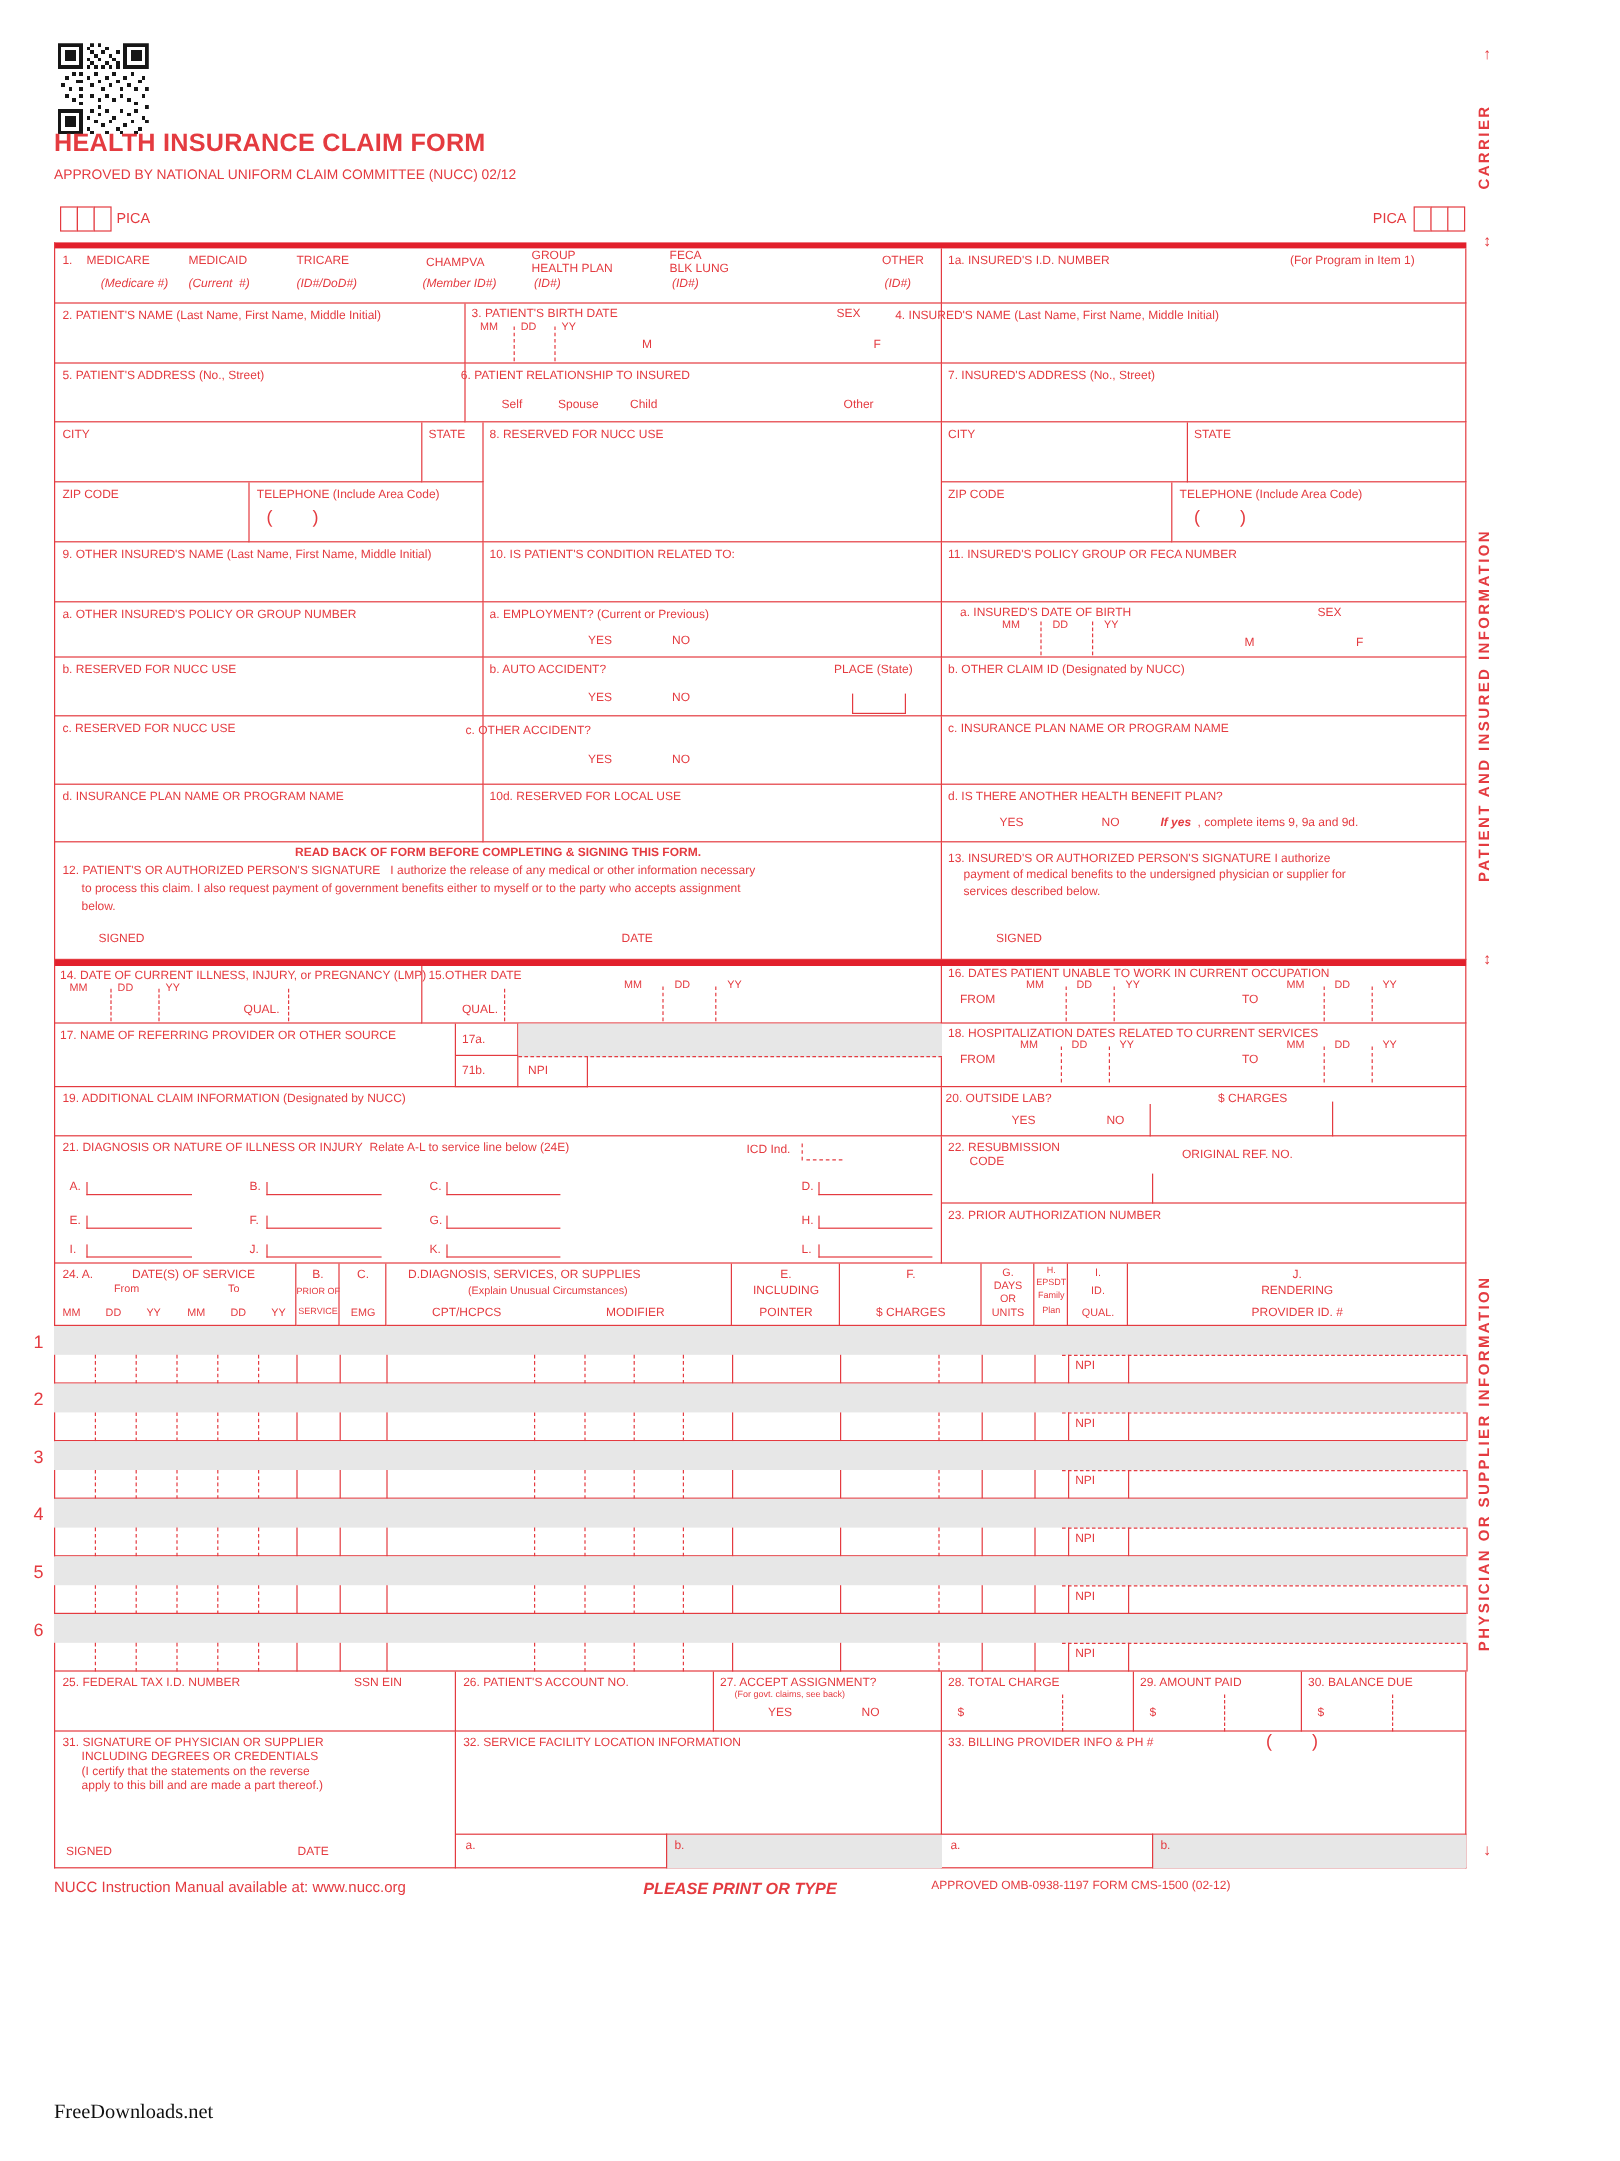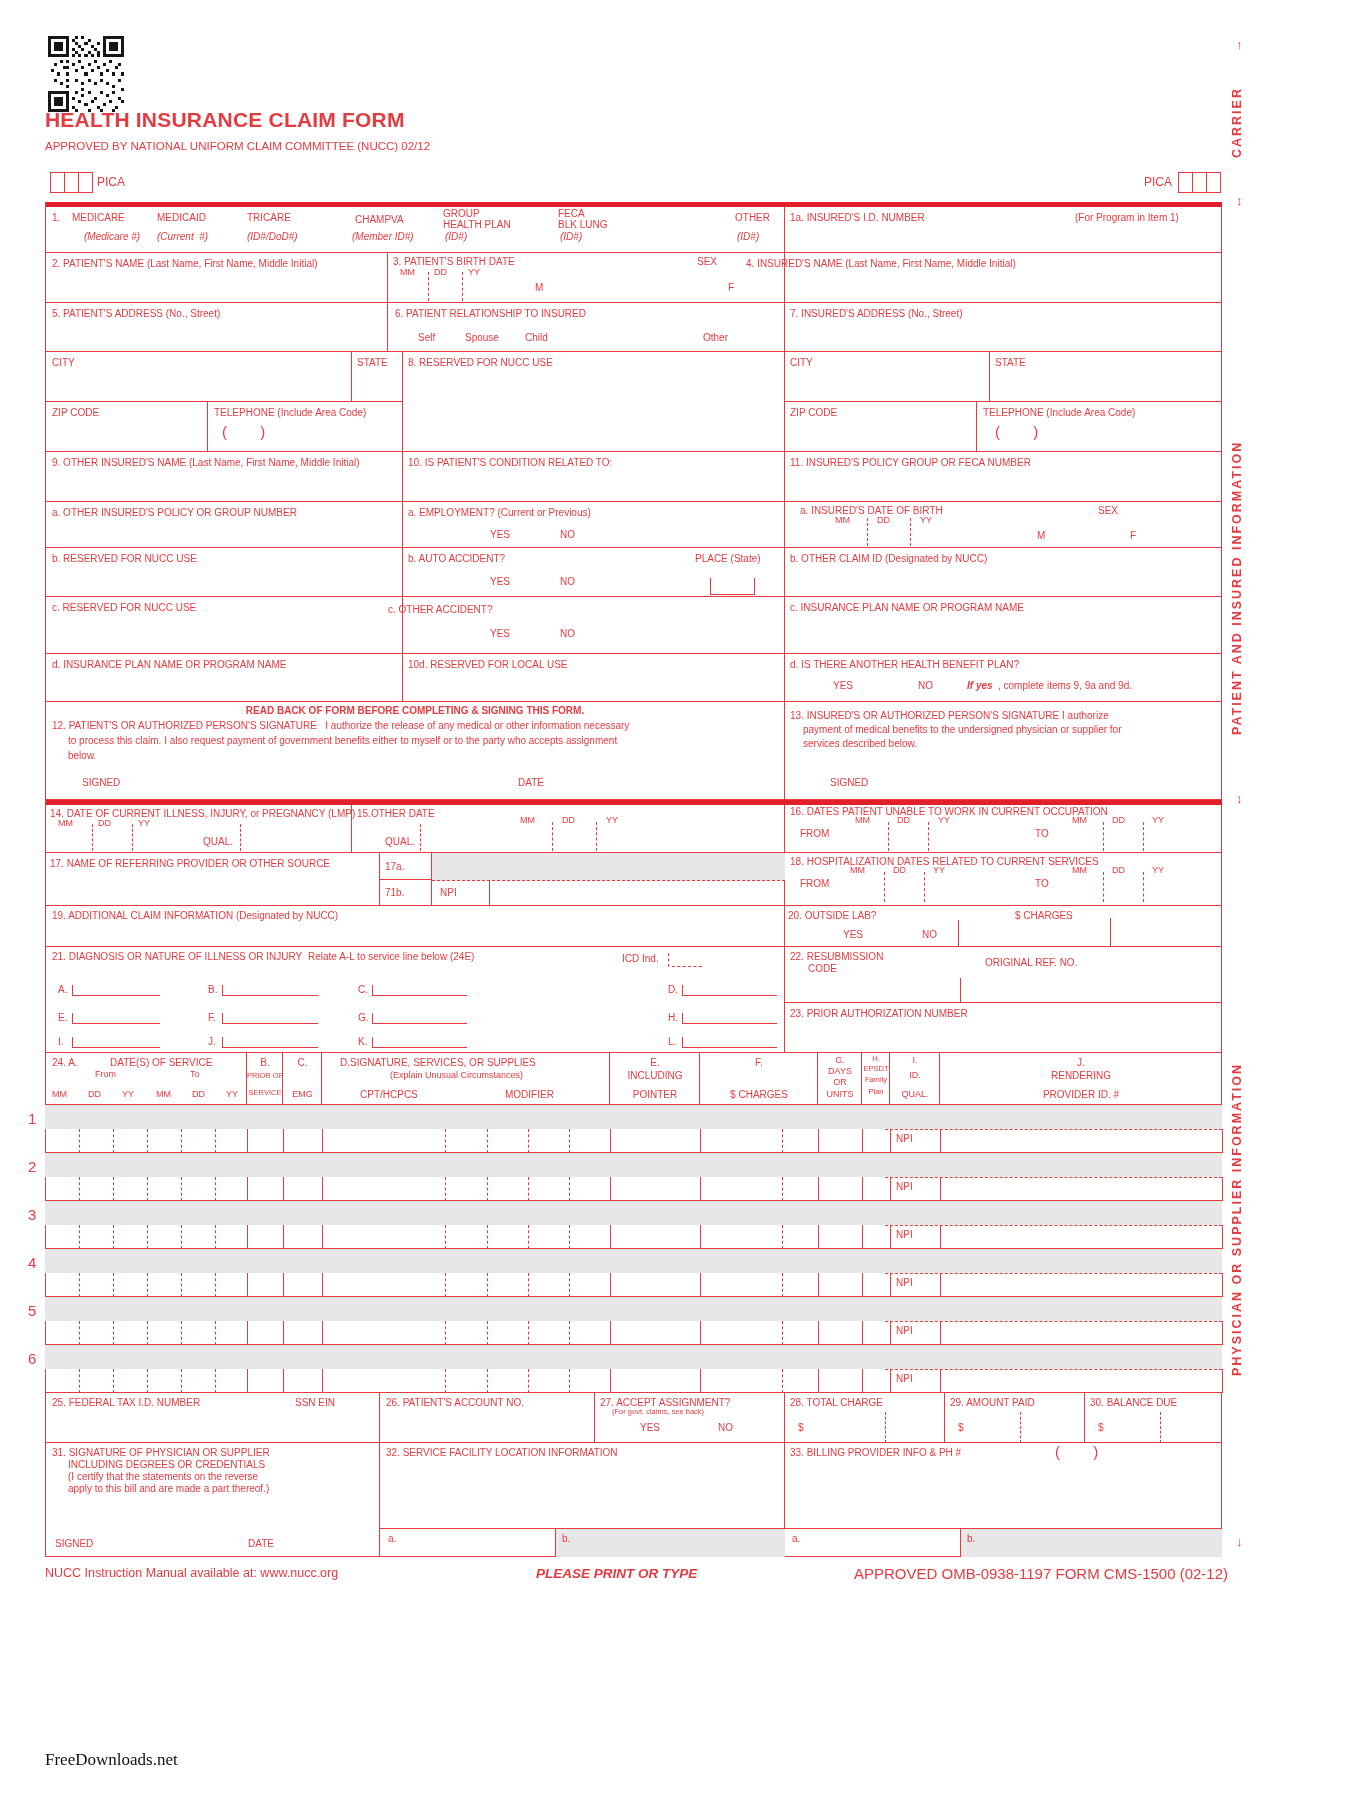--- a/index.html
+++ b/index.html
@@ -95,21 +95,21 @@
   <div class="vd" style="left:462px;top:272px;height:29px"></div>
   <div class="t" style="left:697px;top:256px">SEX</div>
   <div class="t" style="left:535px;top:282px">M</div>
   <div class="t" style="left:728px;top:282px">F</div>
   <div class="t" style="left:746px;top:258px">4. INSURED'S NAME (Last Name, First Name, Middle Initial)</div>
 
   <div class="box" style="left:45px;top:303px;width:343px;height:49px"></div>
   <div class="box" style="left:388px;top:303px;width:397px;height:49px"></div>
   <div class="box" style="left:785px;top:303px;width:437px;height:49px"></div>
   <div class="t" style="left:52px;top:308px">5. PATIENT'S ADDRESS (No., Street)</div>
-  <div class="t" style="left:395px;top:308px">6. PATIENT RELATIONSHIP TO INSURED</div>
+  <div class="t" style="left:384px;top:308px">6. PATIENT RELATIONSHIP TO INSURED</div>
   <div class="t" style="left:418px;top:332px">Self</div>
   <div class="t" style="left:465px;top:332px">Spouse</div>
   <div class="t" style="left:525px;top:332px">Child</div>
   <div class="t" style="left:703px;top:332px">Other</div>
   <div class="t" style="left:790px;top:308px">7. INSURED'S ADDRESS (No., Street)</div>
 
   <div class="box" style="left:45px;top:352px;width:307px;height:50px"></div>
   <div class="box" style="left:352px;top:352px;width:51px;height:50px"></div>
   <div class="box" style="left:403px;top:352px;width:382px;height:100px"></div>
   <div class="box" style="left:785px;top:352px;width:205px;height:50px"></div>
@@ -323,21 +323,21 @@
   <div class="t s" style="left:88px;top:1089px">DD</div>
   <div class="t s" style="left:122px;top:1089px">YY</div>
   <div class="t s" style="left:156px;top:1089px">MM</div>
   <div class="t s" style="left:192px;top:1089px">DD</div>
   <div class="t s" style="left:226px;top:1089px">YY</div>
   <div class="t ctr" style="left:247px;top:1057px;width:36px">B.</div>
   <div class="t xs ctr" style="left:247px;top:1072px;width:36px">PRIOR OF</div>
   <div class="t xs ctr" style="left:247px;top:1089px;width:36px">SERVICE</div>
   <div class="t ctr" style="left:283px;top:1057px;width:39px">C.</div>
   <div class="t s ctr" style="left:283px;top:1089px;width:39px">EMG</div>
-  <div class="t" style="left:340px;top:1057px">D.SIGNATURE, SERVICES, OR SUPPLIES</div>
+  <div class="t" style="left:340px;top:1057px">D.DIAGNOSIS, SERVICES, OR SUPPLIES</div>
   <div class="t s" style="left:390px;top:1070px">(Explain Unusual Circumstances)</div>
   <div class="t" style="left:360px;top:1089px">CPT/HCPCS</div>
   <div class="t" style="left:505px;top:1089px">MODIFIER</div>
   <div class="t ctr" style="left:610px;top:1057px;width:90px">E.</div>
   <div class="t ctr" style="left:610px;top:1070px;width:90px">INCLUDING</div>
   <div class="t ctr" style="left:610px;top:1089px;width:90px">POINTER</div>
   <div class="t ctr" style="left:700px;top:1057px;width:118px">F.</div>
   <div class="t ctr" style="left:700px;top:1089px;width:118px">$ CHARGES</div>
   <div class="t s ctr" style="left:818px;top:1055px;width:44px">G.</div>
   <div class="t s ctr" style="left:818px;top:1066px;width:44px">DAYS</div>
@@ -565,21 +565,21 @@
   <div class="gray" style="left:960px;top:1529px;width:262px;height:28px"></div>
   <div class="vs" style="left:555px;top:1528px;height:29px"></div>
   <div class="vs" style="left:960px;top:1528px;height:29px"></div>
   <div class="t" style="left:388px;top:1533px">a.</div>
   <div class="t" style="left:562px;top:1533px">b.</div>
   <div class="t" style="left:792px;top:1533px">a.</div>
   <div class="t" style="left:967px;top:1533px">b.</div>
 
   <div class="t" style="left:45px;top:1566px;font-size:12.5px">NUCC Instruction Manual available at: www.nucc.org</div>
   <div class="t b i" style="left:536px;top:1566px;font-size:13.5px">PLEASE PRINT OR TYPE</div>
-  <div class="t" style="left:854px;top:1566px;font-size:15px">APPROVED OMB-0938-1197 FORM CMS-1500 (02-12)</div>
+  <div class="t" style="left:776px;top:1566px;font-size:10px">APPROVED OMB-0938-1197 FORM CMS-1500 (02-12)</div>
 
   <div class="t b" style="left:1236px;top:38px;font-size:13px">↑</div>
   <div class="vtext" style="left:1230px;top:58px;height:130px">CARRIER</div>
   <div class="t b" style="left:1236px;top:194px;font-size:13px">↕</div>
   <div class="vtext" style="left:1230px;top:385px;height:405px">PATIENT AND INSURED INFORMATION</div>
   <div class="t b" style="left:1236px;top:792px;font-size:13px">↕</div>
   <div class="vtext" style="left:1230px;top:1043px;height:352px">PHYSICIAN OR SUPPLIER INFORMATION</div>
   <div class="t b" style="left:1236px;top:1535px;font-size:13px">↓</div>
 
   <div class="wm" style="left:45px;top:1750px">FreeDownloads.net</div>

